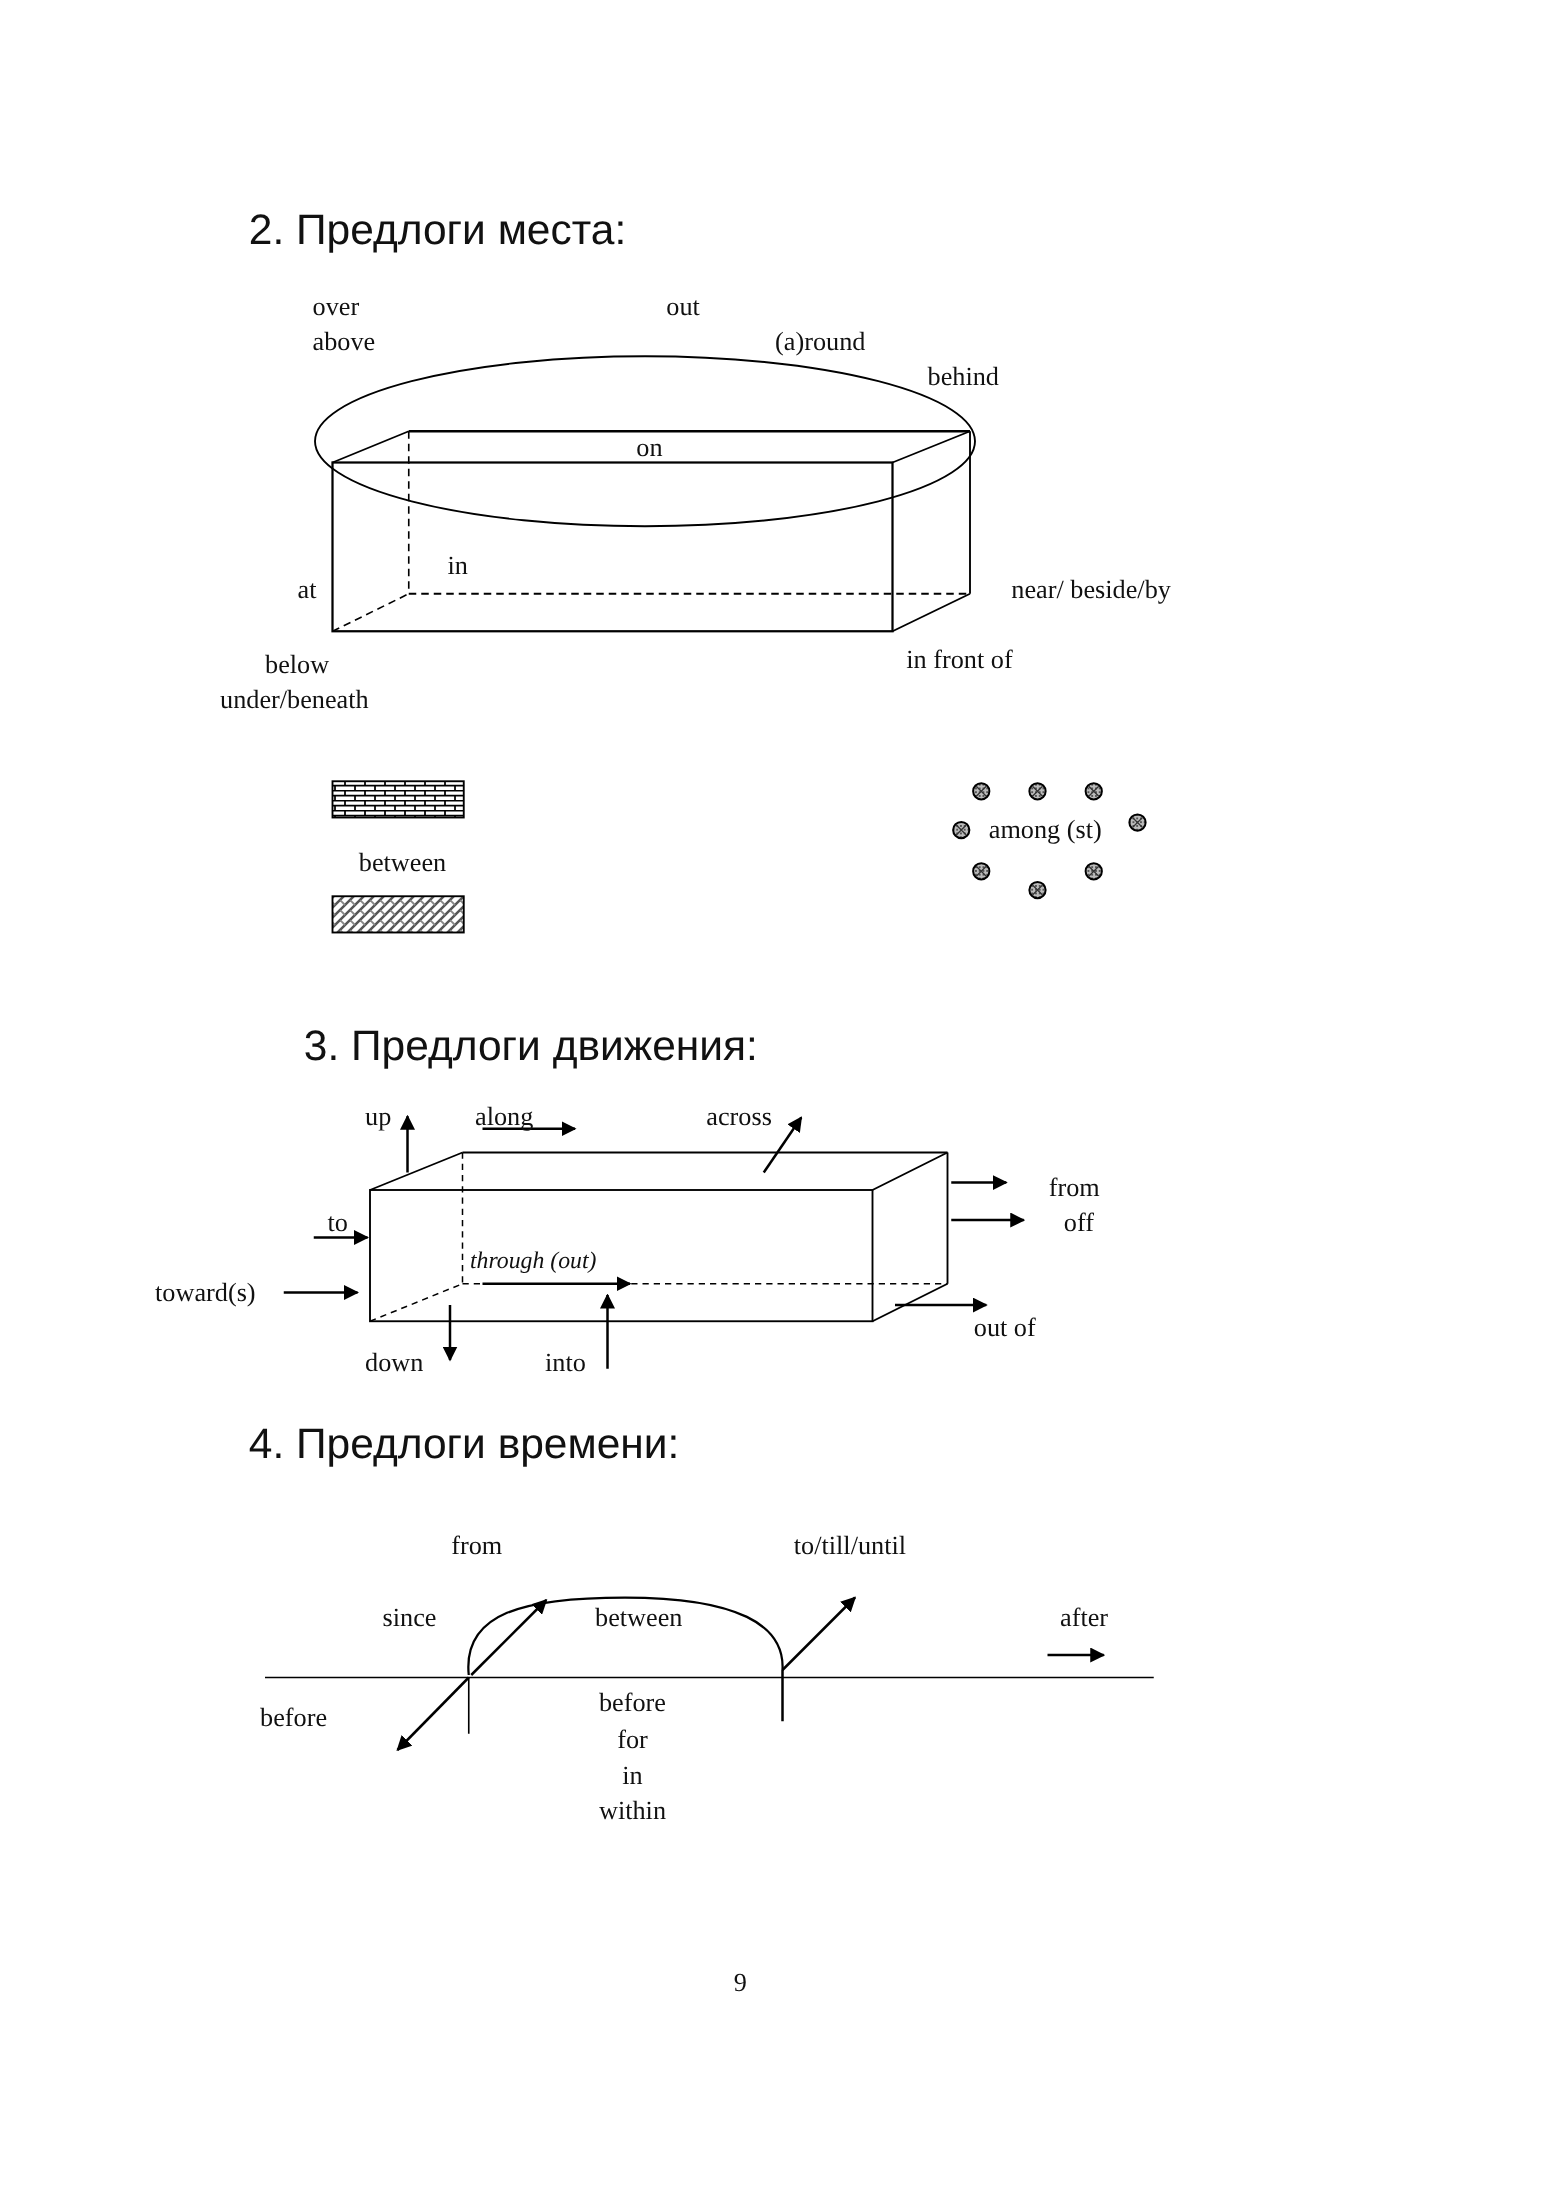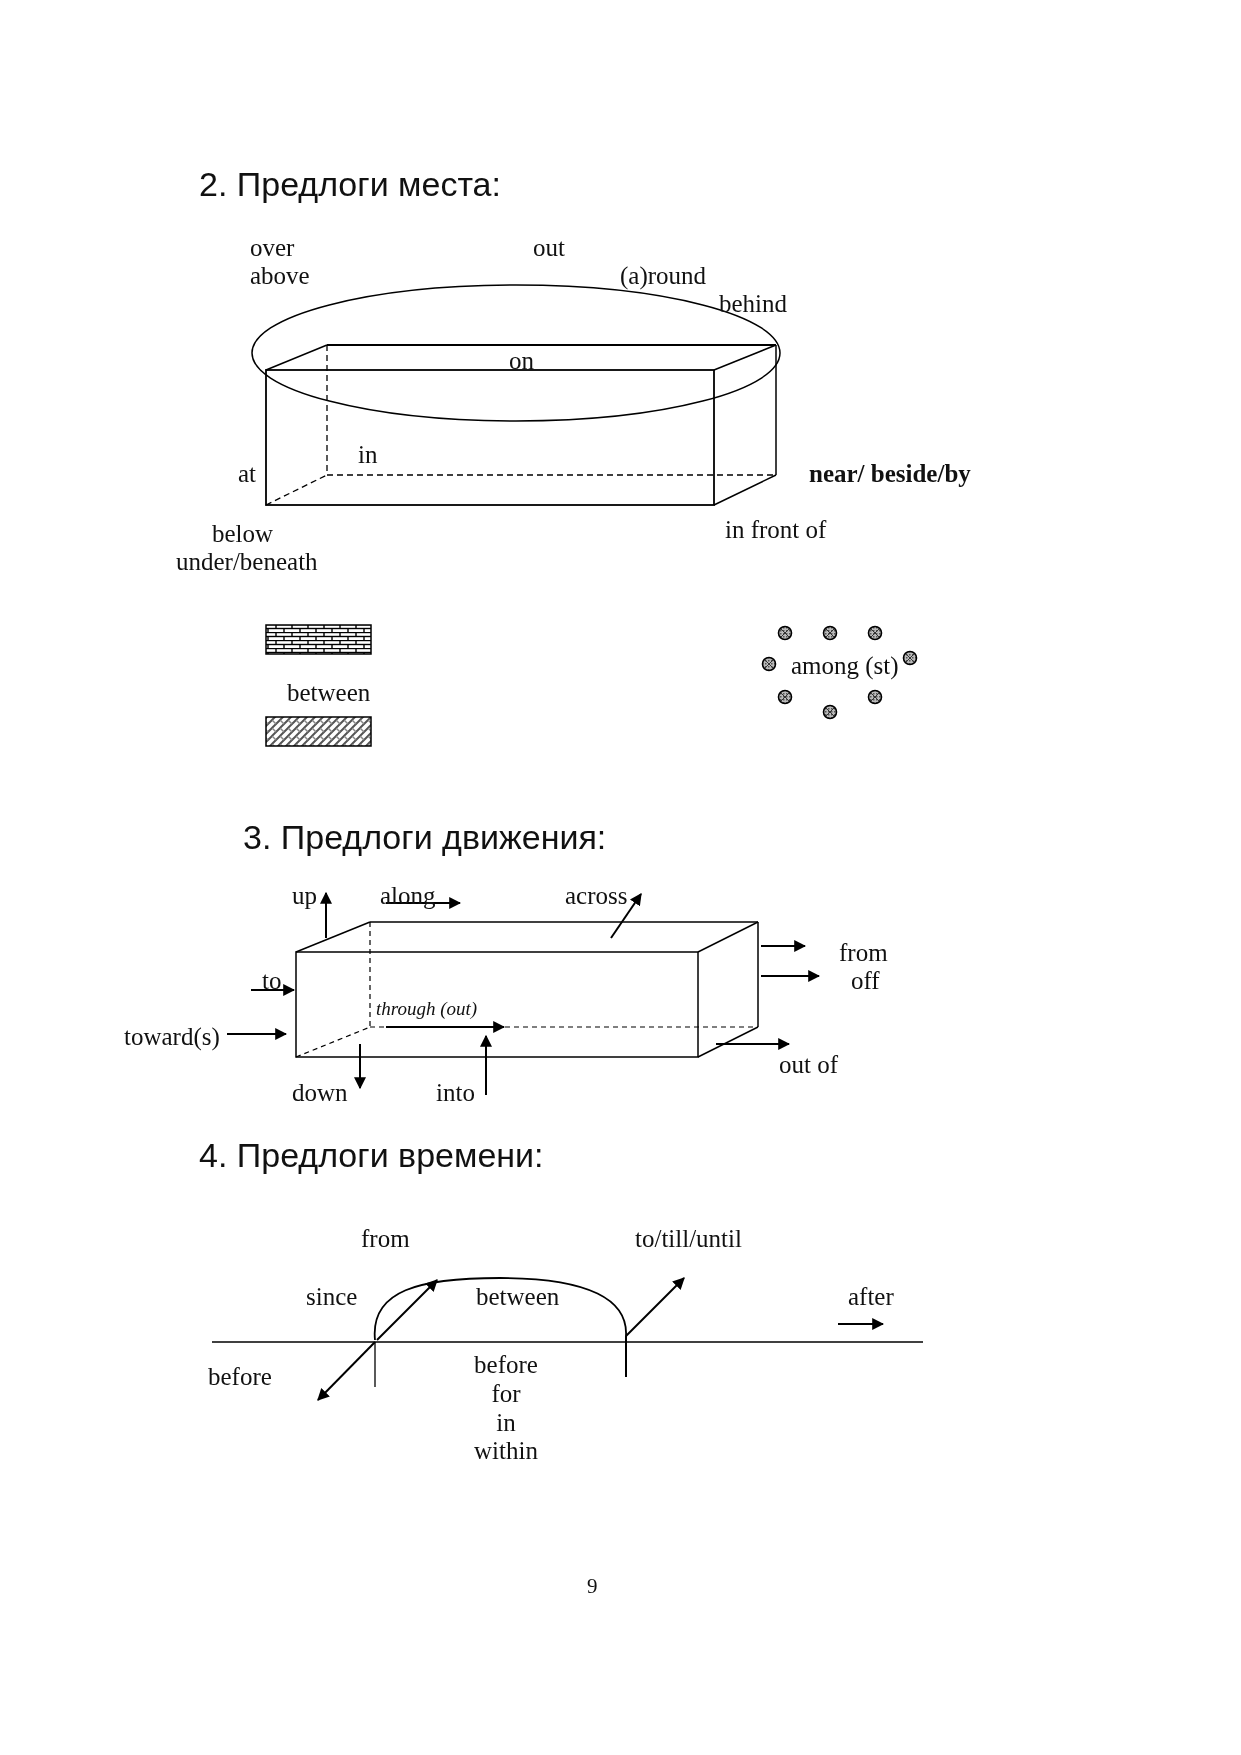--- a/index.html
+++ b/index.html
@@ -1,18 +1,18 @@
 <!DOCTYPE html>
 <html><head>
 <meta charset="utf-8">
 <style>
   html,body{margin:0;padding:0;background:#fff;}
   body{width:1241px;height:1755px;position:relative;overflow:hidden;font-family:"Liberation Serif","DejaVu Serif",serif;color:#111;}
   .h{position:absolute;font-size:34px;font-family:Liberation Sans, sans-serif;white-space:nowrap;}
-  .t{position:absolute;font-size:25px;white-space:nowrap;line-height:1;}
+  .t{position:absolute;font-size:21px;white-space:nowrap;line-height:1;}
   .ts{position:absolute;font-size:19px;white-space:nowrap;line-height:1;}
   .c{text-align:center;}
   svg{position:absolute;left:0;top:0;}
   .pn{position:absolute;font-size:21px;}
 </style>
 </head>
 <body>
 
 <svg width="1241" height="1755">
   <defs>
@@ -114,25 +114,25 @@
     <line x1="626" y1="1336" x2="684" y2="1278" stroke-width="2" marker-end="url(#ah)"></line>
     <line x1="838" y1="1324" x2="883" y2="1324" stroke-width="2" marker-end="url(#ah)"></line>
   </g>
 </svg>
 
 <div class="h" style="left:199px;top:165px;">2. Предлоги места:</div>
 <div class="t" style="left:250px;top:235px;">over</div>
 <div class="t" style="left:250px;top:263px;">above</div>
 <div class="t" style="left:533px;top:235px;">out</div>
 <div class="t" style="left:620px;top:263px;">(a)round</div>
-<div class="t" style="left:719px;top:291px;text-align:right;">behind</div>
+<div class="t" style="left:742px;top:291px;text-align:right;">behind</div>
 <div class="t" style="left:509px;top:348px;">on</div>
 <div class="t" style="left:358px;top:442px;">in</div>
 <div class="t" style="left:238px;top:461px;">at</div>
-<div class="t" style="left:809px;top:461px;font-weight:bold;">near/ beside/by</div>
+<div class="t" style="left:809px;top:461px;">near/ beside/by</div>
 <div class="t" style="left:212px;top:521px;">below</div>
 <div class="t" style="left:176px;top:549px;">under/beneath</div>
 <div class="t" style="left:725px;top:517px;">in front of</div>
 <div class="t" style="left:287px;top:680px;">between</div>
 <div class="t" style="left:791px;top:653px;">among (st)</div>
 
 <div class="h" style="left:199px;top:818px;margin-left:44px;">3. Предлоги движения:</div>
 <div class="t" style="left:292px;top:883px;">up</div>
 <div class="t" style="left:380px;top:883px;">along</div>
 <div class="t" style="left:565px;top:883px;">across</div>

